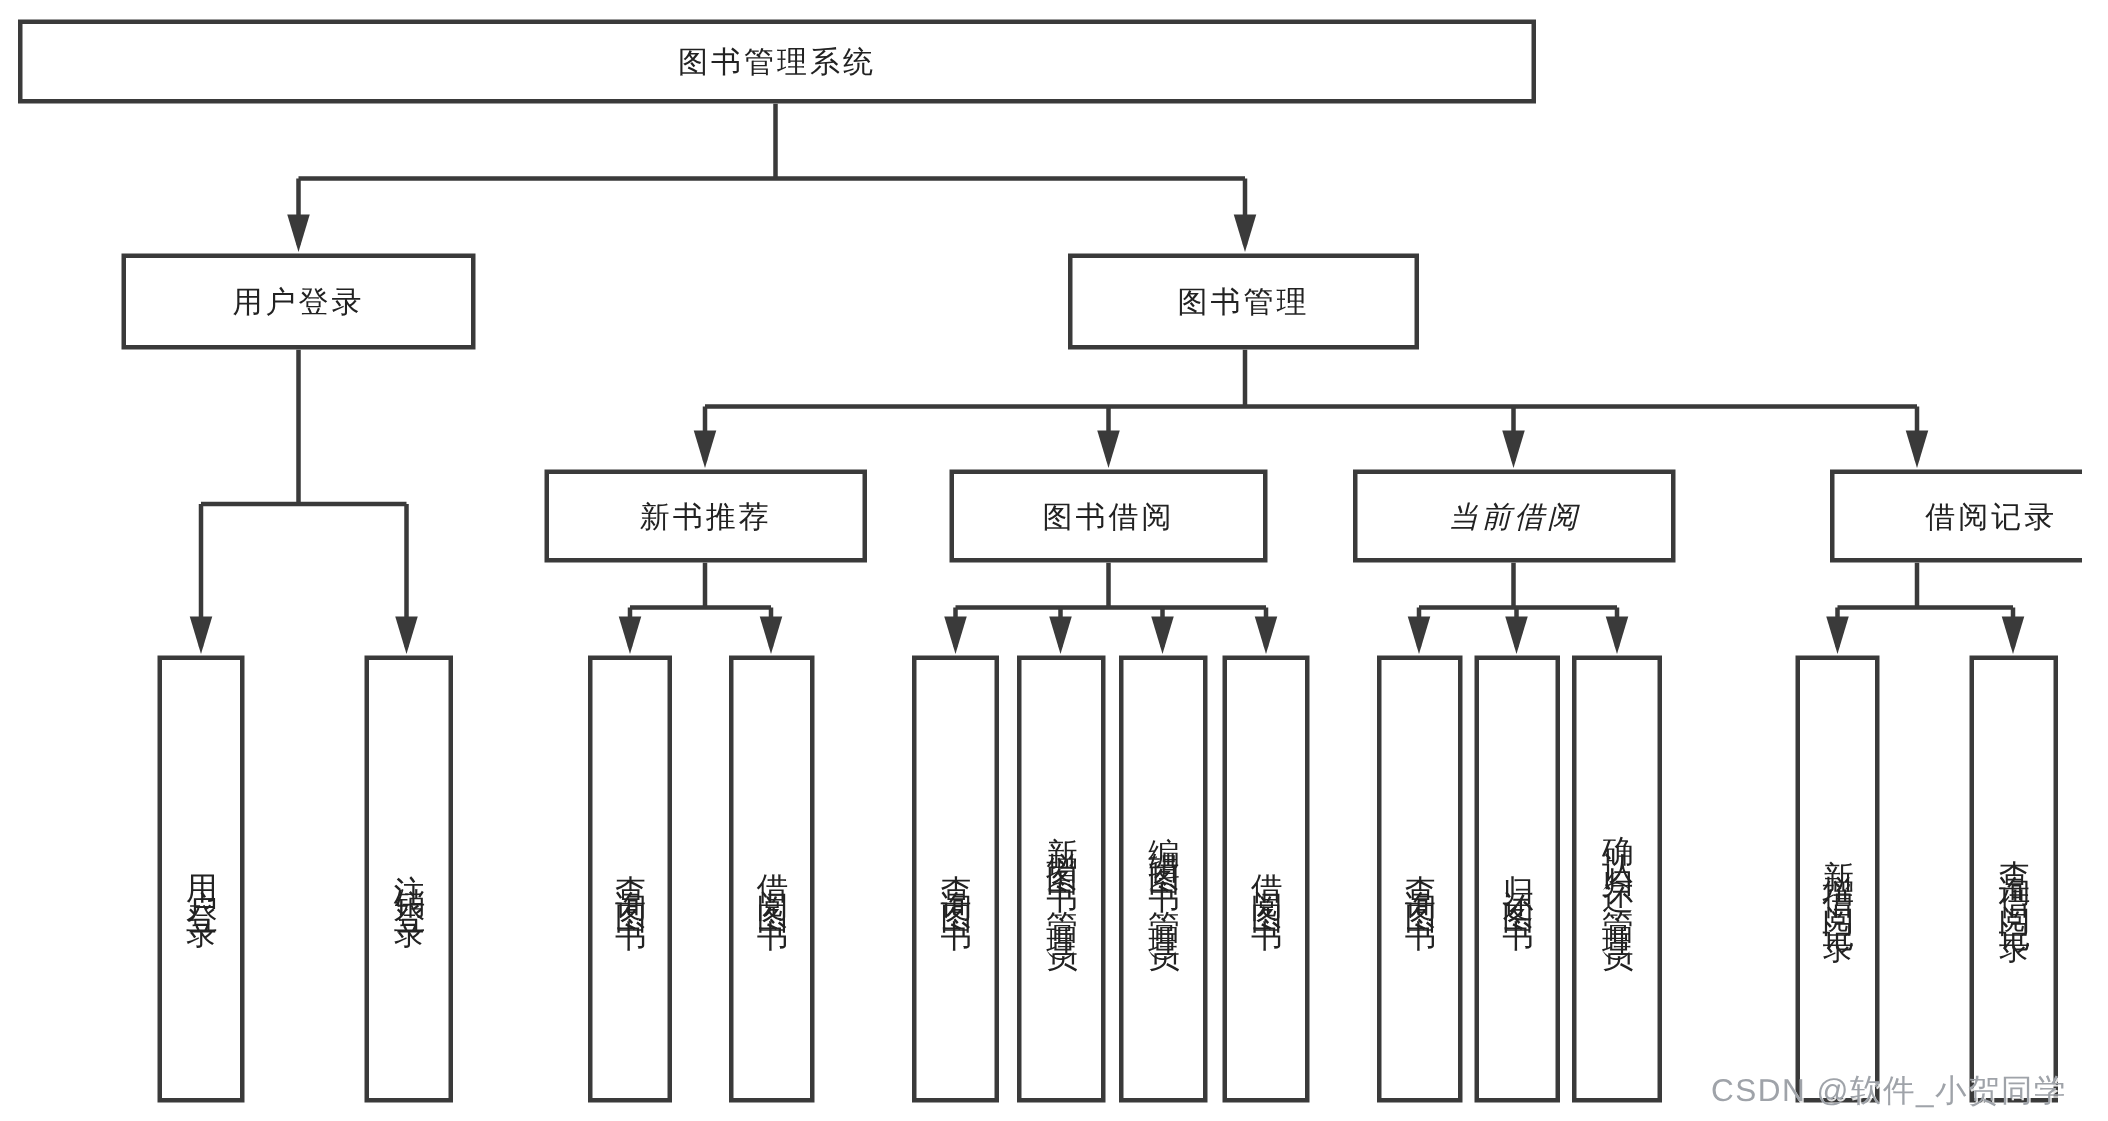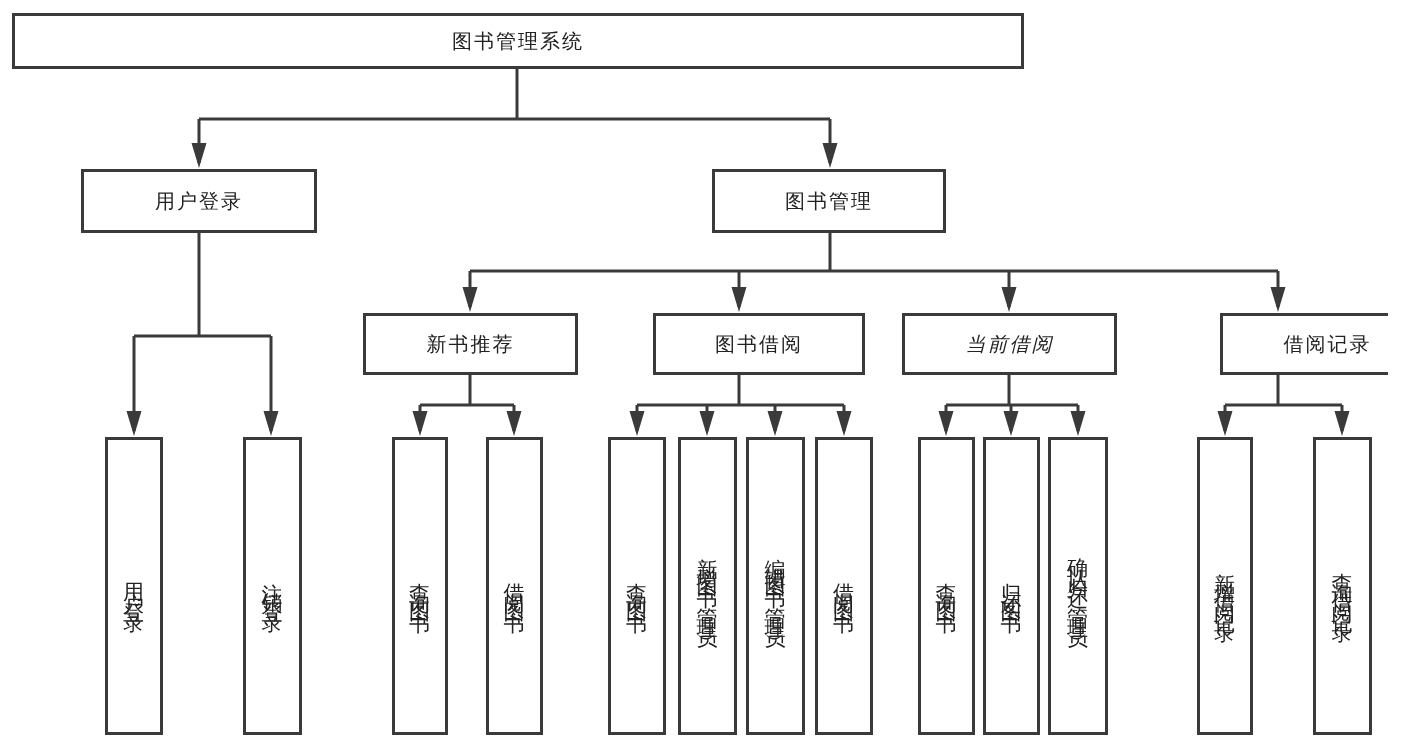--- a/index.html
+++ b/index.html
@@ -126,21 +126,21 @@
   <div class="node" style="left:81px; top:169px; width:236px; height:64px;">
     <span>用户登录</span>
   </div>
   <div class="node" style="left:363px; top:313px; width:215px; height:62px;">
     <span>新书推荐</span>
   </div>
 
   <div class="node" style="left:712px; top:169px; width:234px; height:64px;">
     <span>图书管理</span>
   </div>
-  <div class="node" style="left:653px; top:313px; width:212px; height:62px;">
+  <div class="node" style="left:633px; top:313px; width:212px; height:62px;">
     <span>图书借阅</span>
   </div>
   <div class="node" style="left:902px; top:313px; width:215px; height:62px;font-style:italic;">
     <span>当前借阅</span>
   </div>
   <div class="node" style="left:1220px; top:313px; width:215px; height:62px;">
     <span>借阅记录</span>
   </div>
 
   <div class="node leaf" style="left:105px; top:437px; width:58px; height:298px;">
@@ -180,14 +180,15 @@
     <span>确认归还（管理员）</span>
   </div>
 
   <div class="node leaf" style="left:1197px; top:437px; width:56px; height:298px;">
     <span>新增借阅记录</span>
   </div>
   <div class="node leaf" style="left:1313px; top:437px; width:59px; height:298px;">
     <span>查询借阅记录</span>
   </div>
 
+  <div class="watermark">CSDN @软件_小贺同学</div>
 
 </div>
 
 </body></html>

